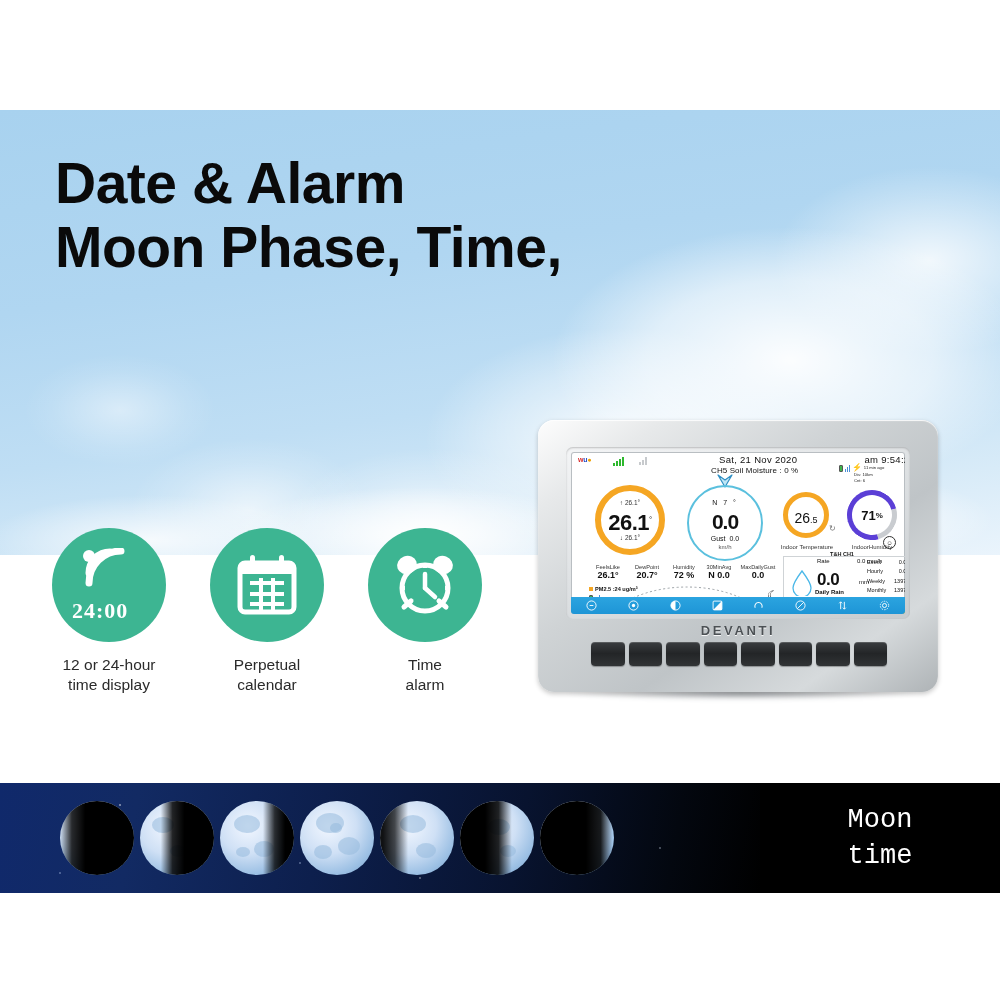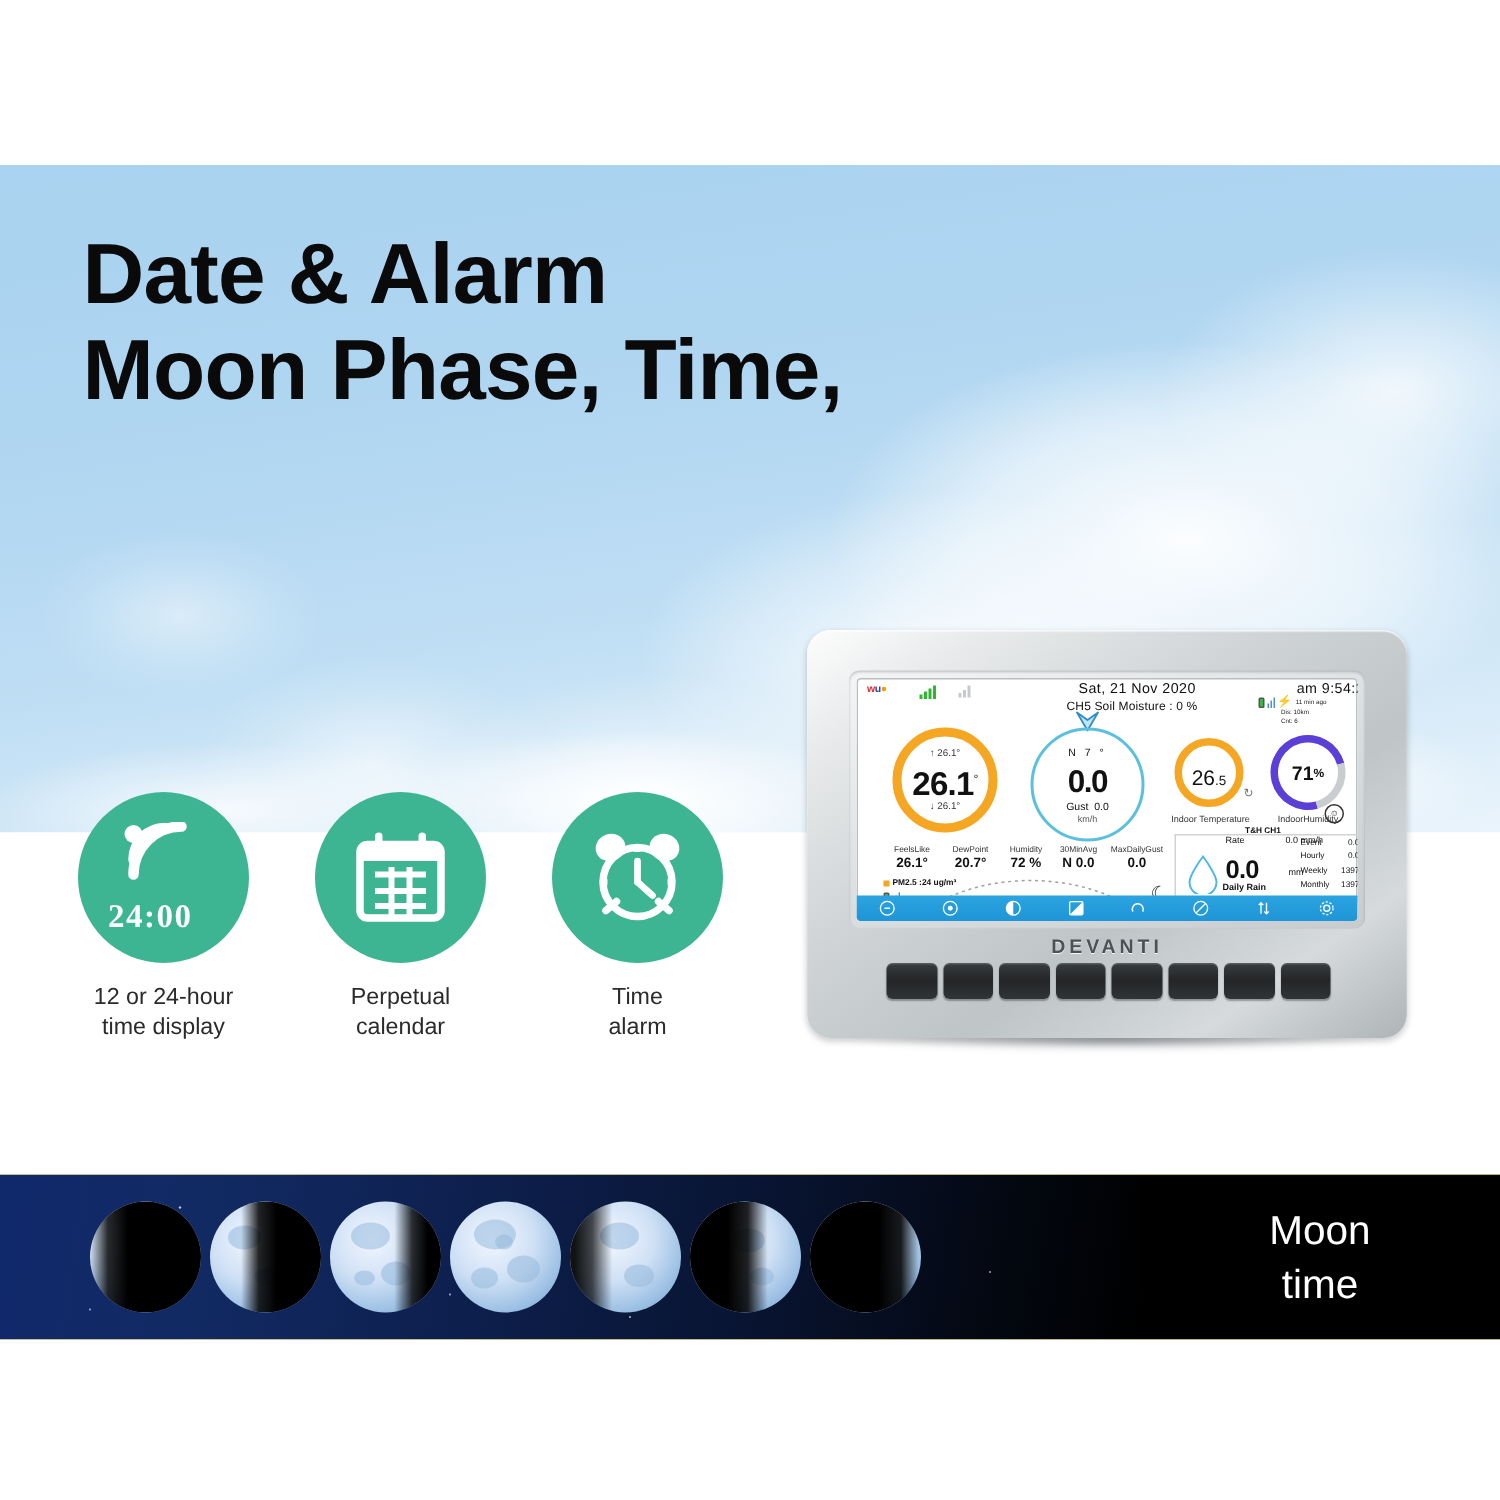--- a/index.html
+++ b/index.html
@@ -218,21 +218,21 @@
   .toolbar {
     position: absolute; left: 0; bottom: 0; width: 100%; height: 17px;
     background: linear-gradient(180deg, #2ba4e0 0%, #1e95d6 100%);
     display: flex; align-items: center; justify-content: space-around;
   }
   .tb-ic { width: 11px; height: 11px; display: flex; align-items: center; justify-content: center; }
 
   
   #moonstrip {
     position: absolute; left: 0; top: 783px; width: 1000px; height: 110px;
-    background: #fde047; overflow: hidden;
+    background: #4c1d95; overflow: hidden; font-family: Liberation Mono, monospace;
   }
   .moon-sky {
     position: absolute; left: 0; top: 0; width: 760px; height: 110px;
     background:
       radial-gradient(1.2px 1.2px at 120px 22px, #fff, transparent),
       radial-gradient(1px 1px at 300px 80px, #cfe3ff, transparent),
       radial-gradient(1.4px 1.4px at 520px 30px, #fff, transparent),
       radial-gradient(1px 1px at 660px 65px, #dce9ff, transparent),
       radial-gradient(1px 1px at 420px 95px, #fff, transparent),
       radial-gradient(1.1px 1.1px at 200px 60px, #e8f1ff, transparent),

